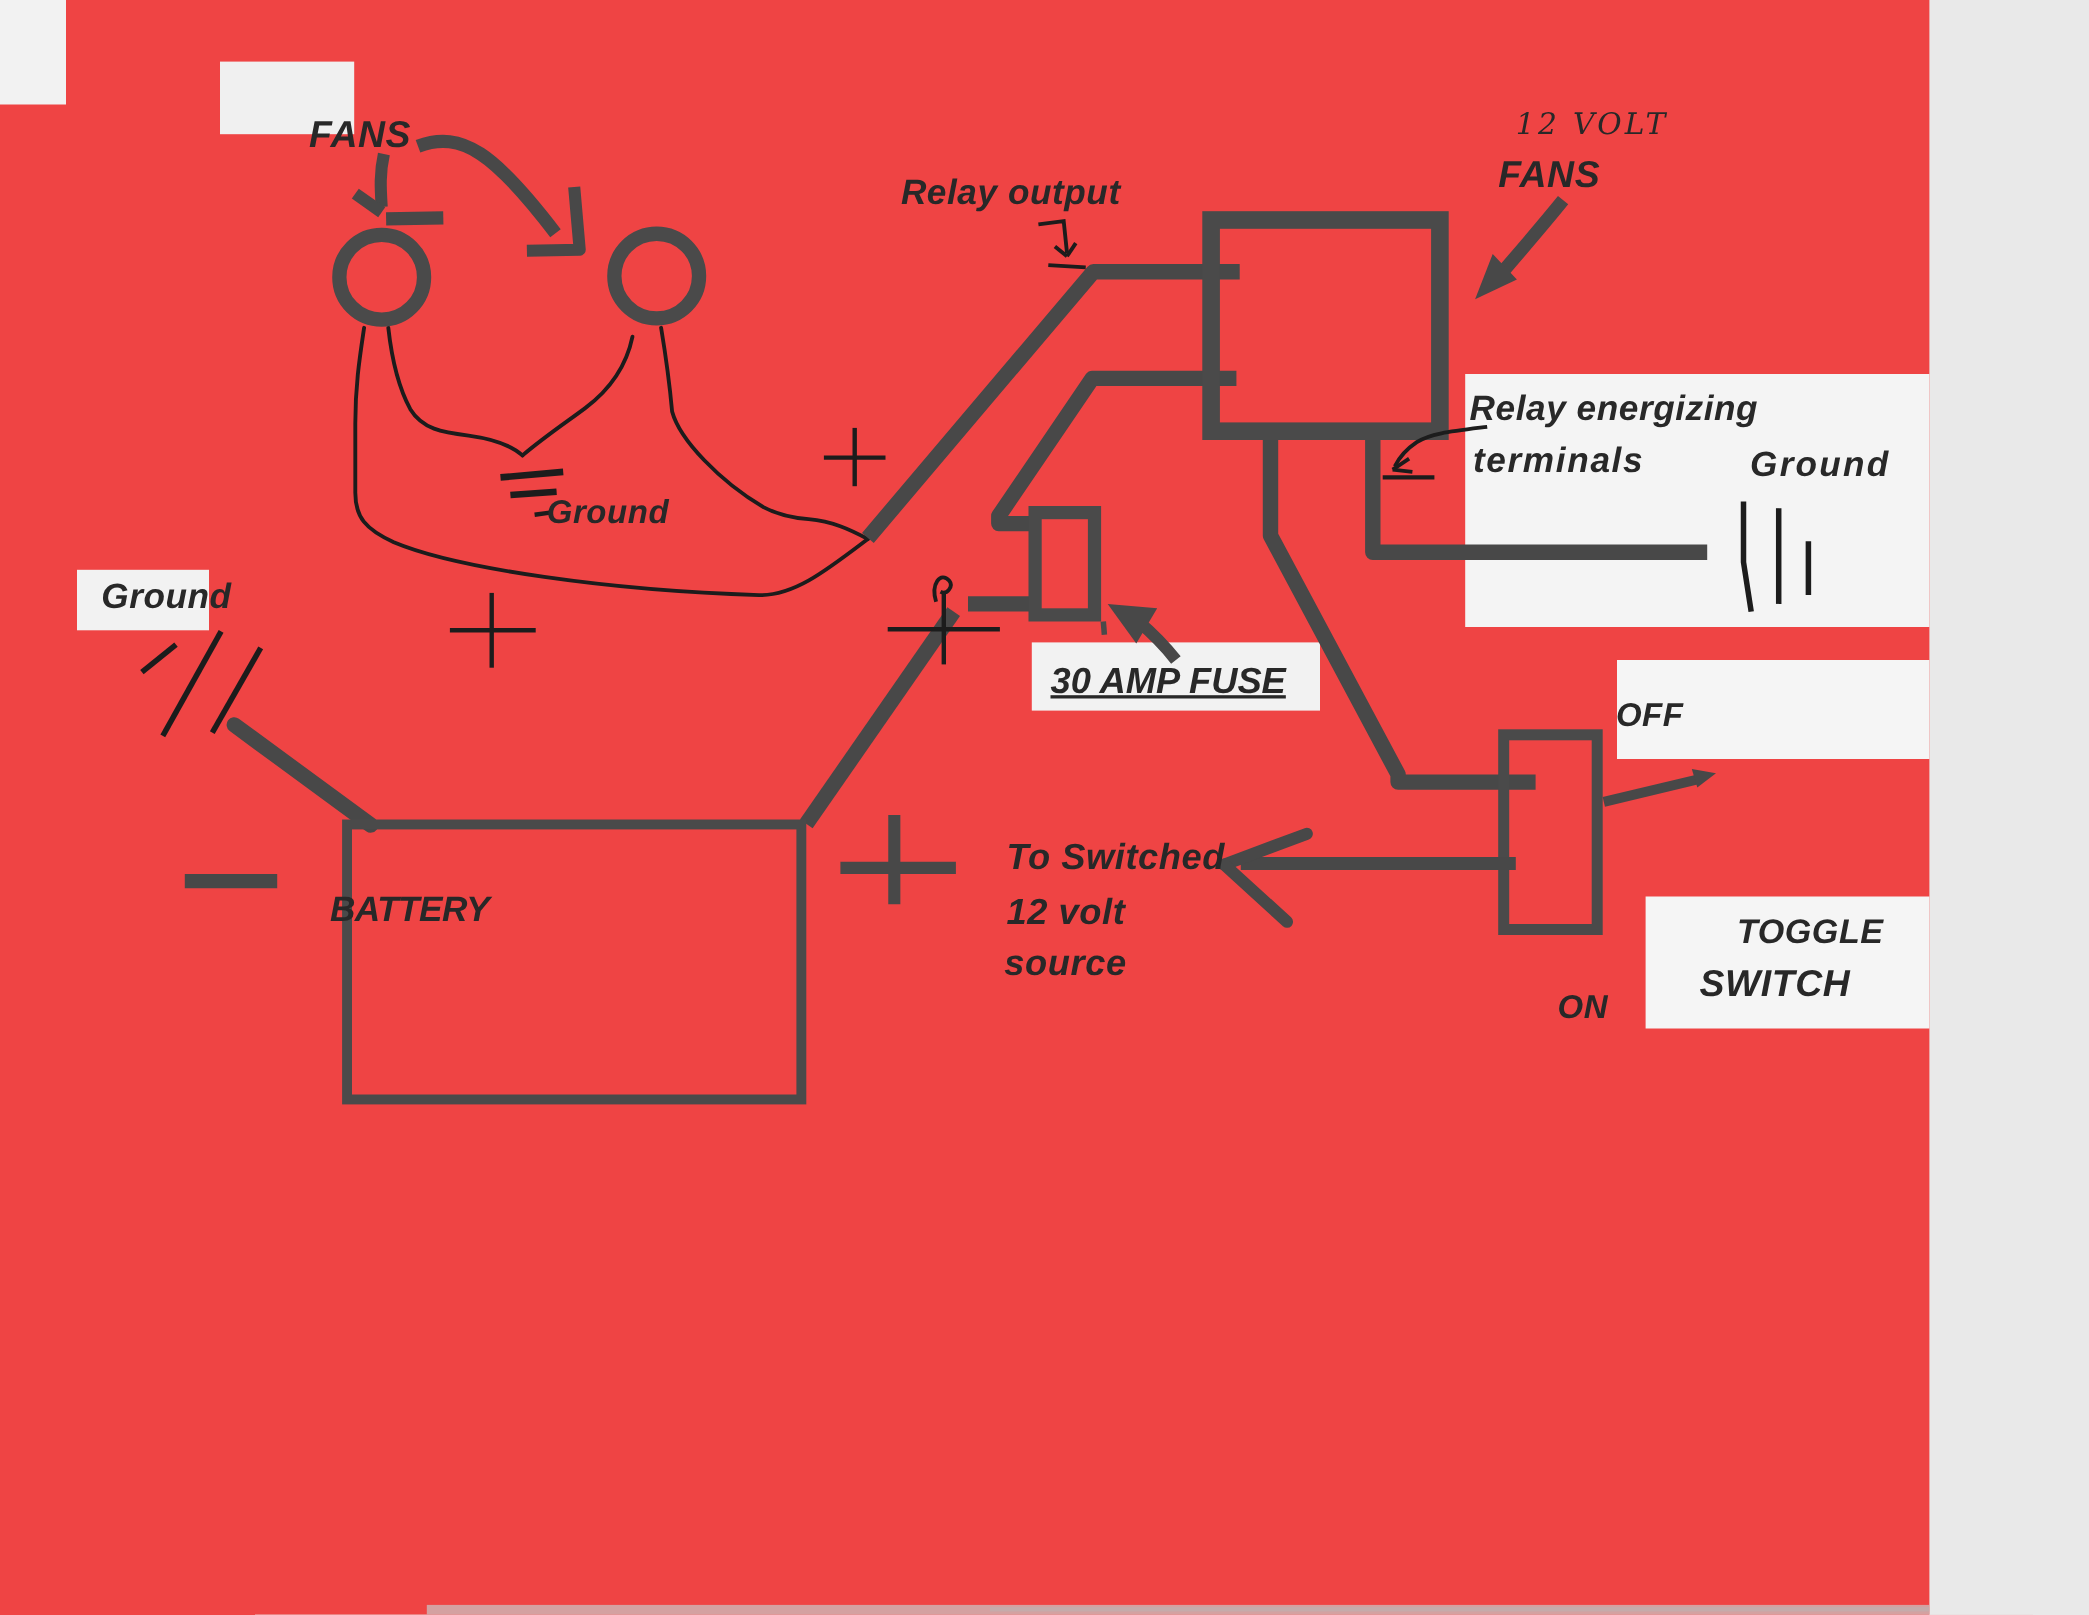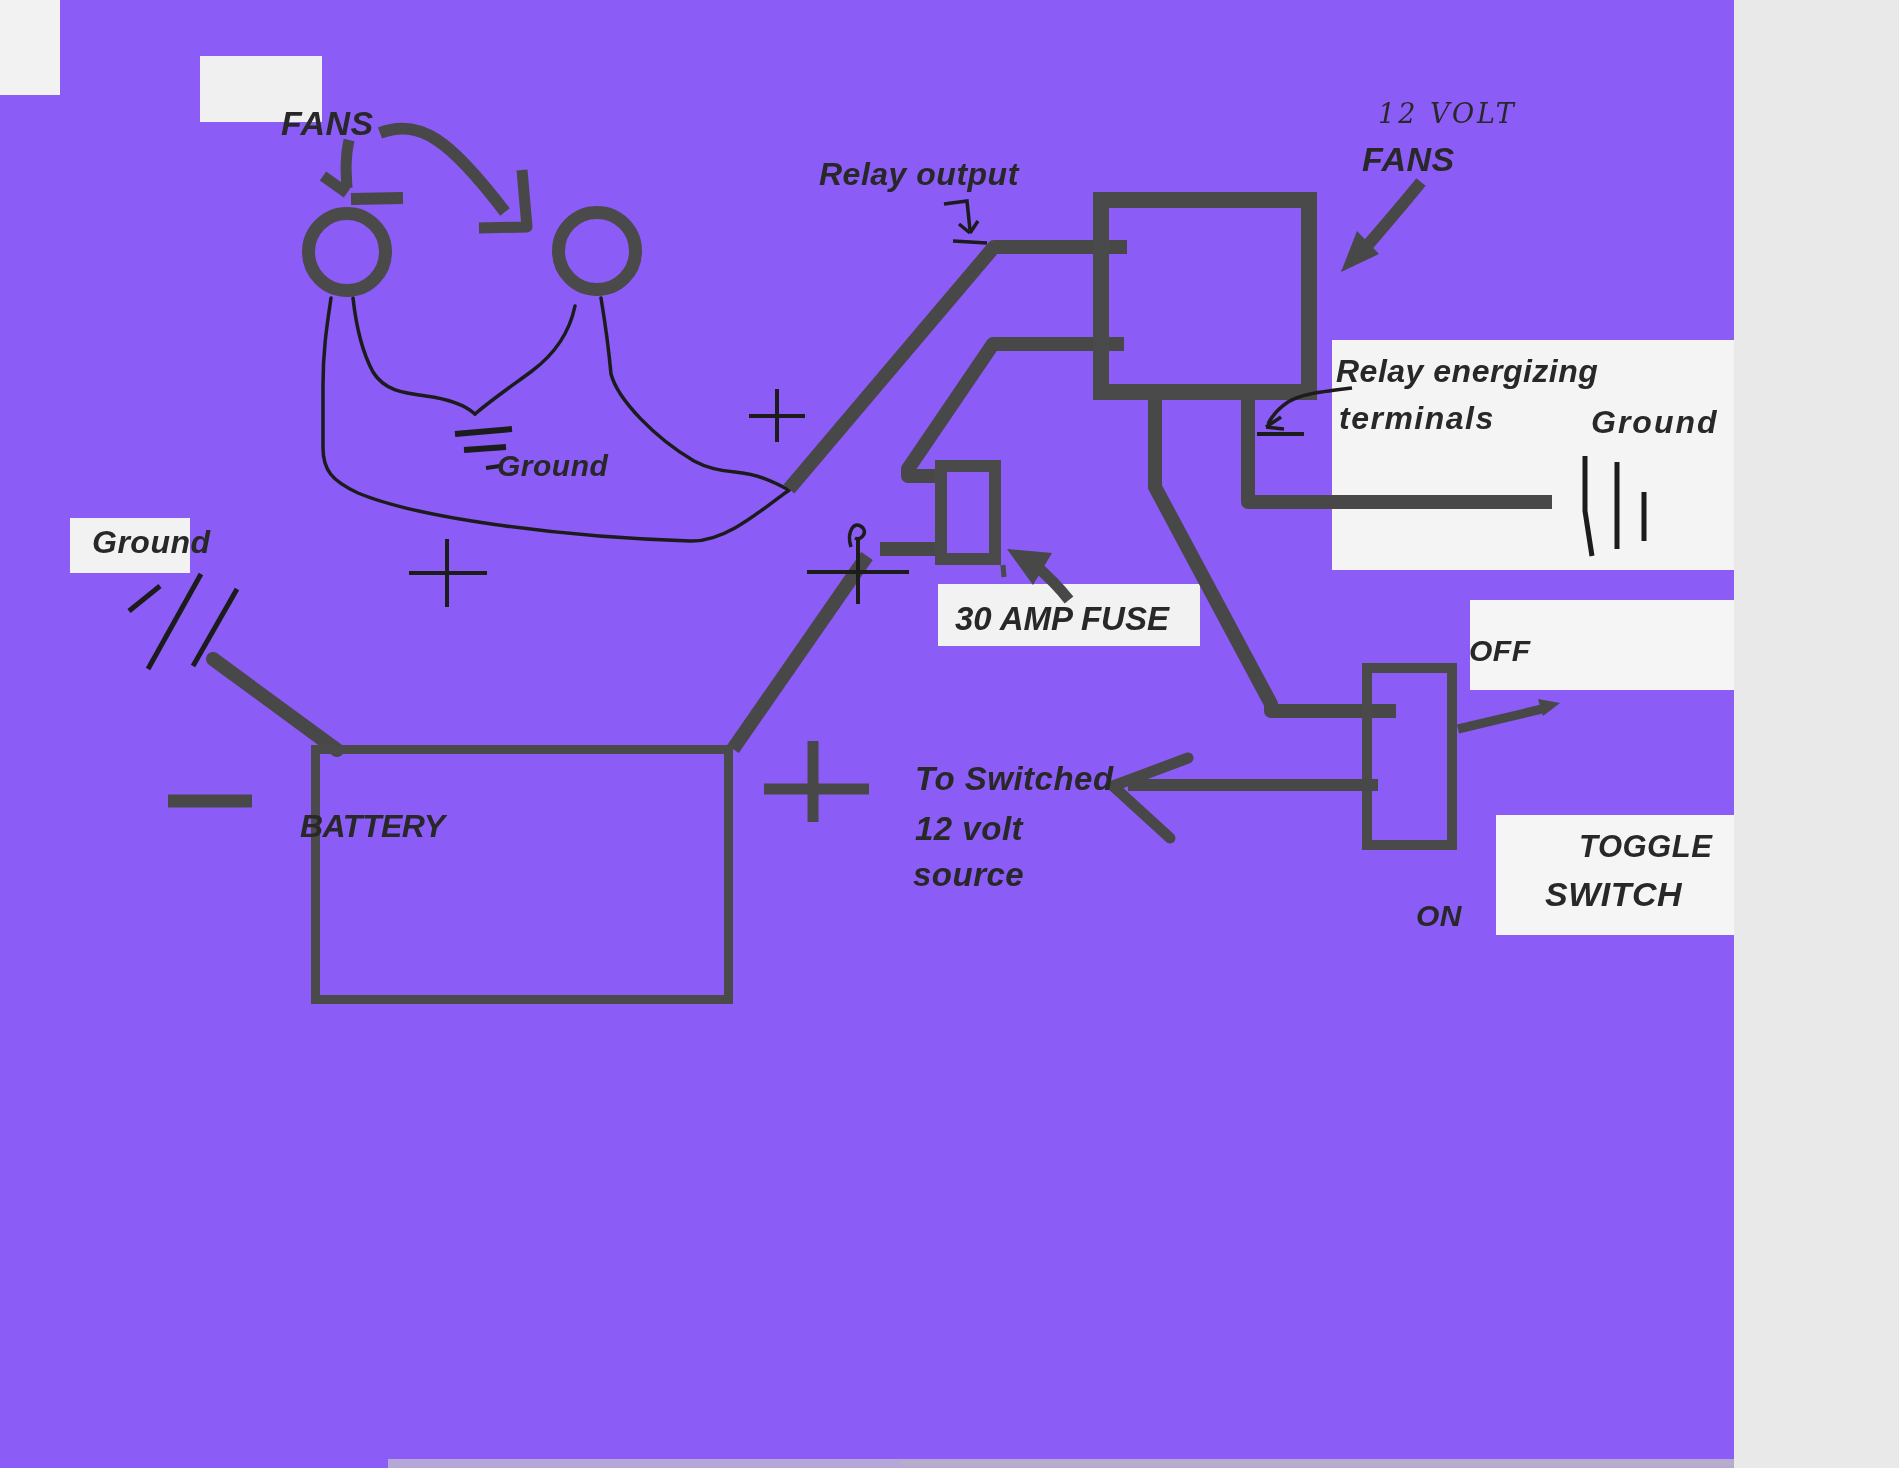--- a/index.html
+++ b/index.html
@@ -1,21 +1,22 @@
 <!DOCTYPE html>
 <html><head>
 <meta charset="utf-8">
 <style>
   html,body{margin:0;padding:0;background:#e9e9e9;}
   .canvas{
     position:relative;
     width:1734px;height:1468px;
-    background:#8b5cf6;
+    background:#ef4444;
     overflow:hidden;
     font-family:"Liberation Sans",sans-serif;
+    padding-left:20px;
   }
   .canvas svg{position:absolute;left:0;top:0;}
   .lbl{
     position:absolute;
     font-family:"Liberation Sans",sans-serif;
     font-style:italic;
     font-weight:bold;
     color:#282828;
     white-space:nowrap;
     line-height:1;
@@ -165,21 +166,21 @@
 
   <div class="lbl" style="left:1336px;top:355px;font-size:32px;">Relay energizing</div>
   <div class="lbl" style="left:1339px;top:402px;font-size:32px;letter-spacing:1.5px;">terminals</div>
 
   <div class="lbl" style="left:1591px;top:406px;font-size:32px;letter-spacing:2px;">Ground</div>
 
   <div class="lbl" style="left:497px;top:451px;font-size:30px;">Ground</div>
 
   <div class="lbl" style="left:92px;top:526px;font-size:32px;">Ground</div>
 
-  <div class="lbl" style="left:955px;top:602px;font-size:33px;letter-spacing:0;">30 AMP FUSE</div>
+  <div class="lbl" style="left:955px;top:602px;font-size:33px;letter-spacing:0;text-decoration:underline;">30 AMP FUSE</div>
 
   <div class="lbl" style="left:1469px;top:636px;font-size:30px;">OFF</div>
 
   <div class="lbl" style="left:1416px;top:901px;font-size:30px;">ON</div>
 
   <div class="lbl" style="left:1579px;top:831px;font-size:31px;">TOGGLE</div>
   <div class="lbl" style="left:1545px;top:877px;font-size:34px;">SWITCH</div>
 
   <div class="lbl" style="left:915px;top:762px;font-size:33px;">To Switched</div>
   <div class="lbl" style="left:915px;top:812px;font-size:33px;">12 volt</div>

